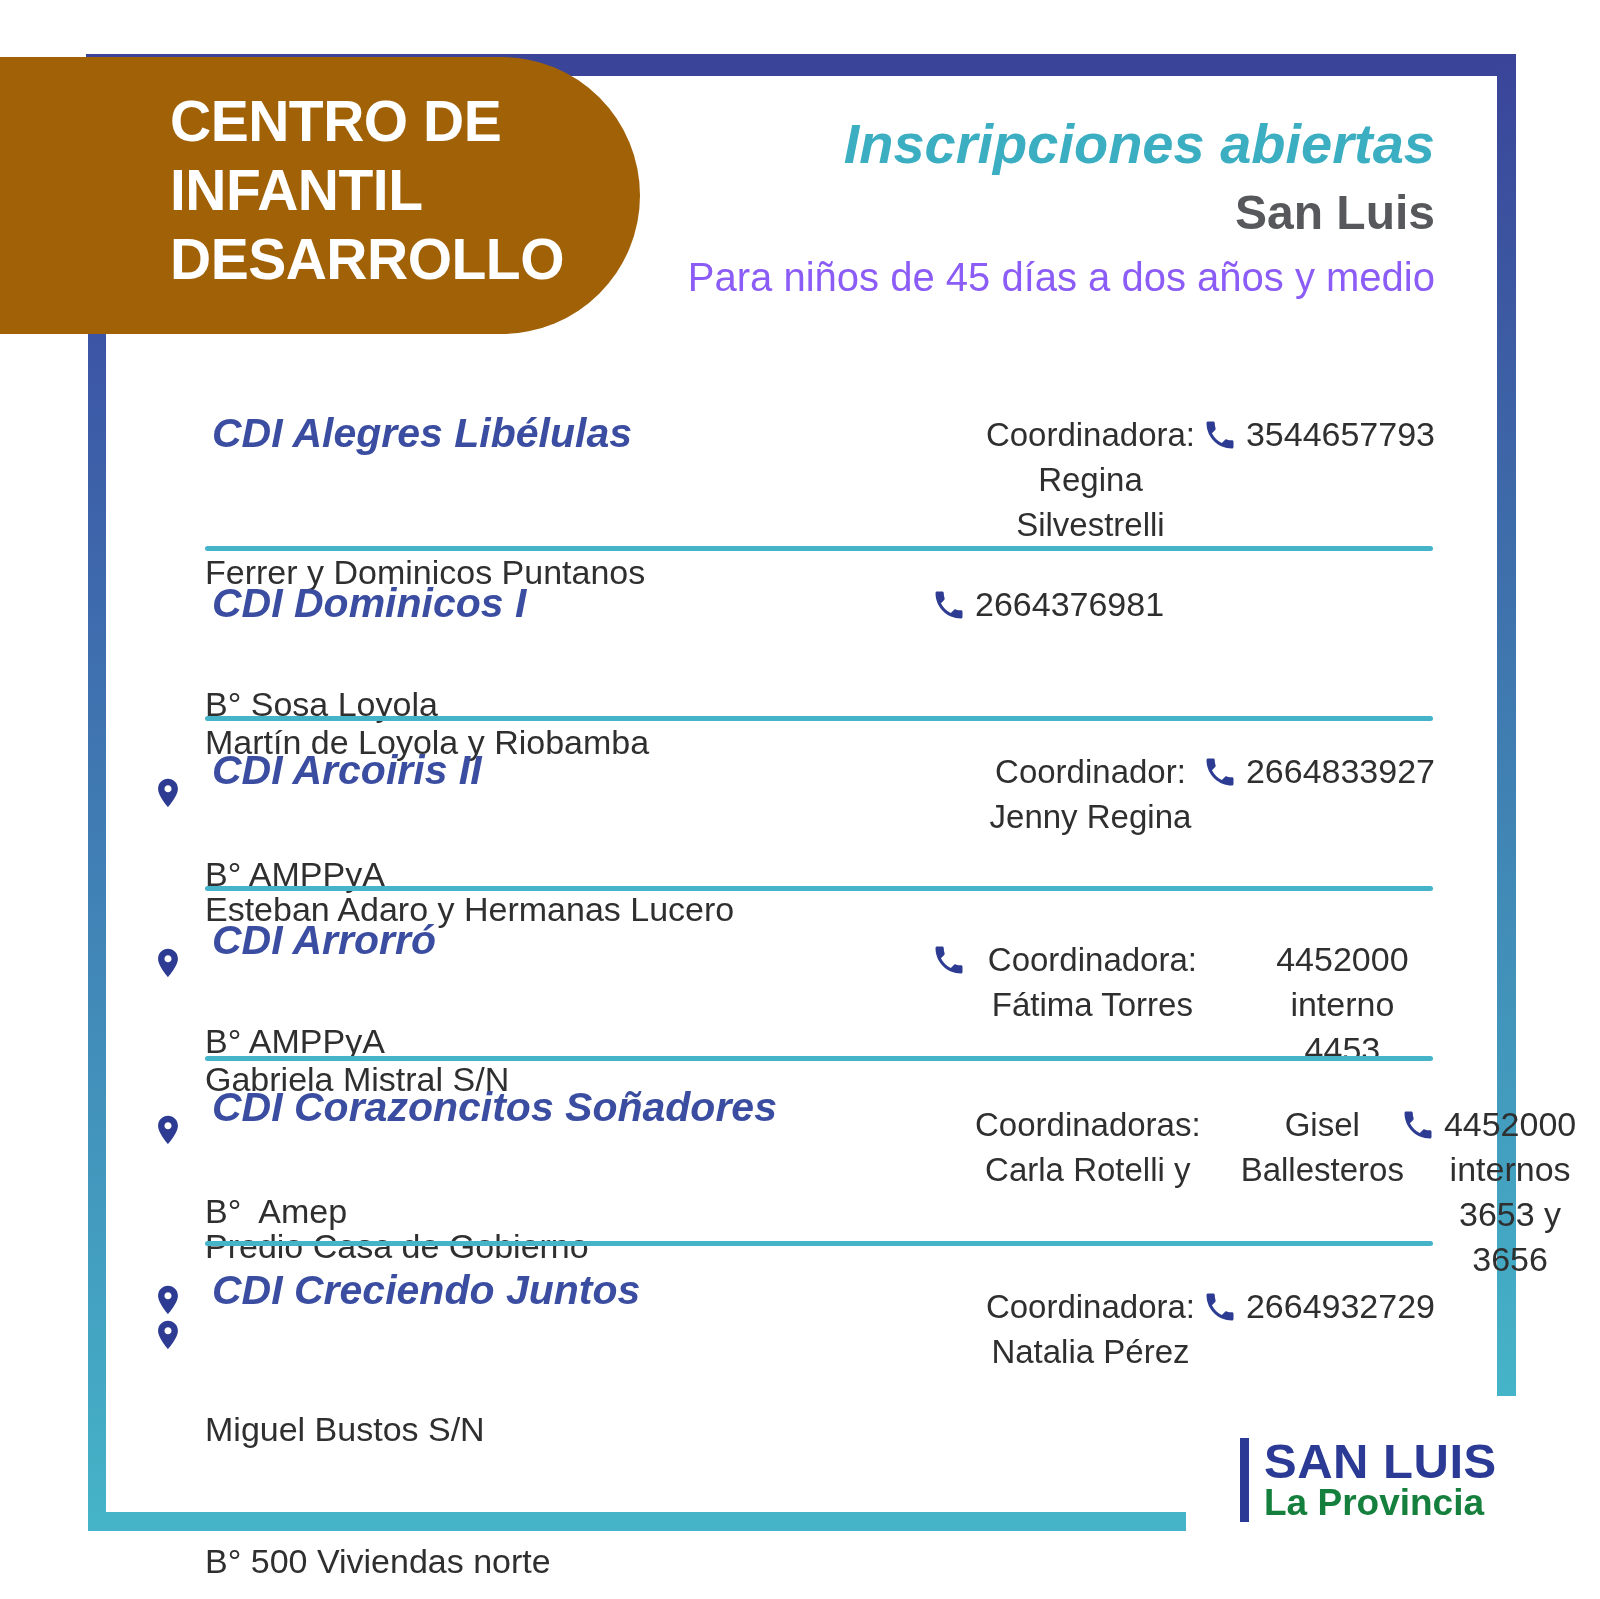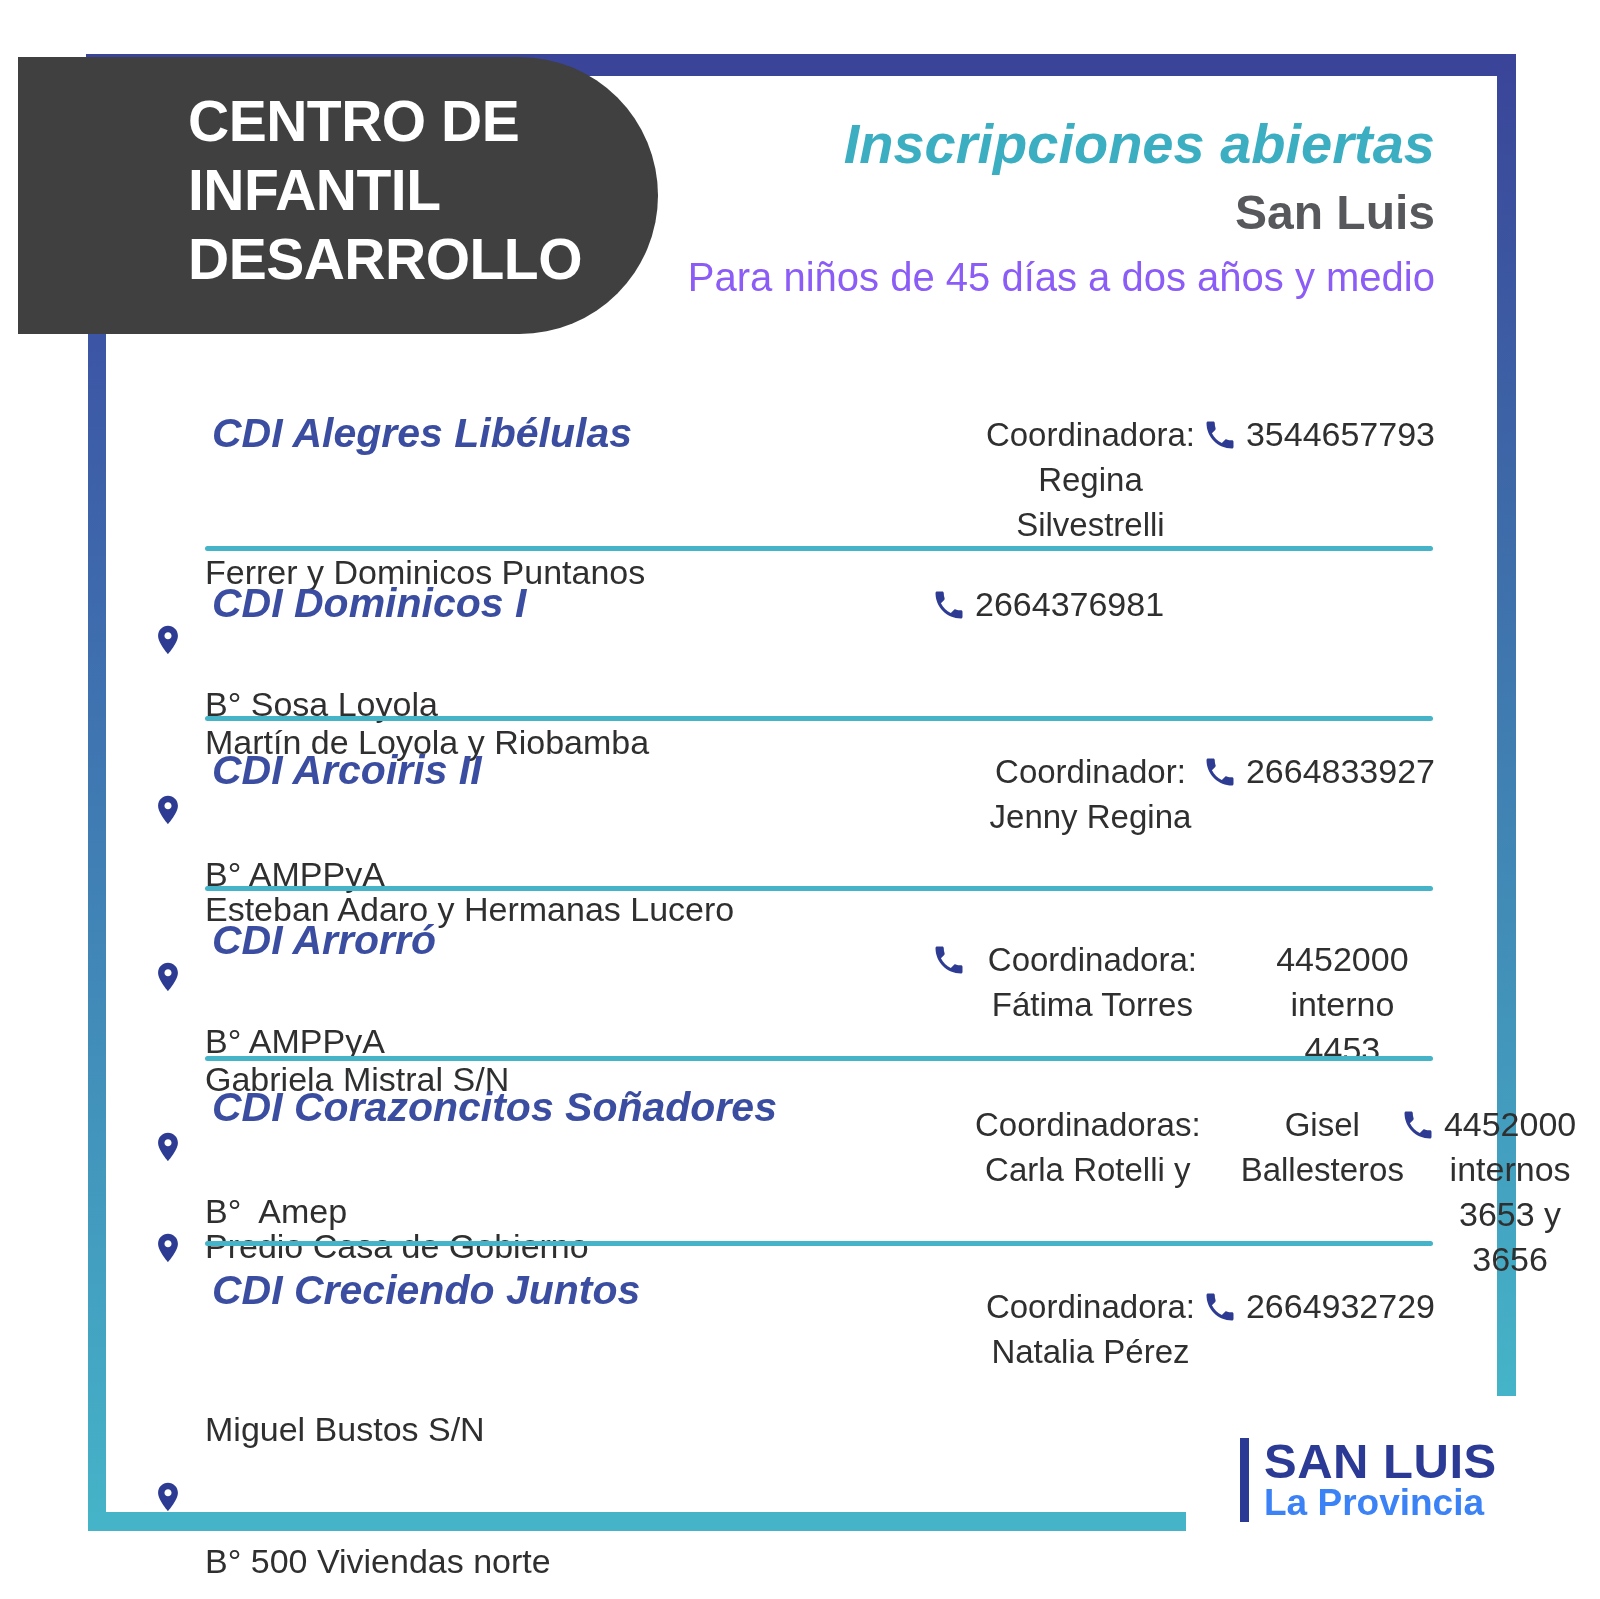--- a/index.html
+++ b/index.html
@@ -9,55 +9,55 @@
 
   
   .bar-top    { position:absolute; left:86px;  top:54px;   width:1430px; height:22px; background:#3A4499; }
   .bar-right  { position:absolute; left:1497px; top:54px;  width:19px;  height:1342px;
                 background:linear-gradient(#3A4499, #45B4C8); }
   .bar-left   { position:absolute; left:88px;  top:333px;  width:18px;  height:1197px;
                 background:linear-gradient(#3C55A5, #45B4C8); }
   .bar-bottom { position:absolute; left:88px;  top:1512px; width:1098px; height:19px; background:#45B4C8; }
 
   
-  .header-block { position:absolute; left:18px; top:57px; width:640px; height:277px;
-                  background:#404040; border-radius:0 145px 145px 0; }
+  .header-block { position:absolute; left:0; top:57px; width:640px; height:277px;
+                  background:#a16207; border-radius:0 145px 145px 0; }
   .header-title { position:absolute; left:170px; top:30px; color:#ffffff;
                   font-size:57px; line-height:69px; font-weight:bold; letter-spacing:-0.5px; }
   .header-title span { display:block; }
 
   .header-right { position:absolute; right:165px; top:112px; text-align:right; }
   .subtitle { color:#3BAEC2; font-size:56px; font-weight:bold; font-style:italic; line-height:64px; }
   .city     { color:#57585B; font-size:48px; font-weight:bold; line-height:62px; margin-top:6px; }
   .age      { color:#8b5cf6; font-size:40px; line-height:50px; margin-top:8px; }
 
   
   .entry { position:absolute; left:150px; width:1285px; display:grid; grid-template-columns:785px 1fr; }
   .entry-name { color:#3A4DA1; font-size:41px; line-height:50px; font-weight:bold; font-style:italic;
                 margin-left:62px; }
-  .addr-row { display:flex; align-items:center; margin-top:4px; }
+  .addr-row { display:flex; align-items:flex-end; margin-top:4px; }
   .pin { width:34px; height:42px; margin:4px 20px 0 1px; flex:0 0 auto; }
   .pin svg { width:34px; height:42px; fill:#2D3C92; display:block; }
   .addr { color:#2F2F2F; font-size:34px; line-height:44px; white-space:pre-wrap; }
 
   .contact { display:flex; flex-direction:row;text-align:center; }
   .contact-line { position:relative; padding-left:40px; color:#2F2F2F;
                   font-size:33px; line-height:45px; }
   .contact-line.phone-line { font-size:34px; }
   .ph { position:absolute; left:-4px; top:5px; width:36px; height:36px; }
   .ph svg { width:36px; height:36px; fill:#2D3C92; display:block; }
 
   .divider { position:absolute; left:205px; width:1228px; height:5px;
              background:#45B4C8; border-radius:3px; }
 
   
   .logo { position:absolute; left:1240px; top:1438px; display:flex; align-items:stretch; }
   .logo-bar { width:9px; background:#2B3A94; margin-right:15px; }
   .logo-l1 { color:#2B3A94; font-size:49px; line-height:46px; font-weight:bold; letter-spacing:0.5px; }
-  .logo-l2 { color:#3b82f6; font-size:37px; line-height:38px; font-weight:bold; }
+  .logo-l2 { color:#15803d; font-size:37px; line-height:38px; font-weight:bold; }
 </style>
 </head>
 <body>
 
 <div class="poster">
 
   <div class="bar-top"></div>
   <div class="bar-right"></div>
   <div class="bar-left"></div>
   <div class="bar-bottom"></div>

